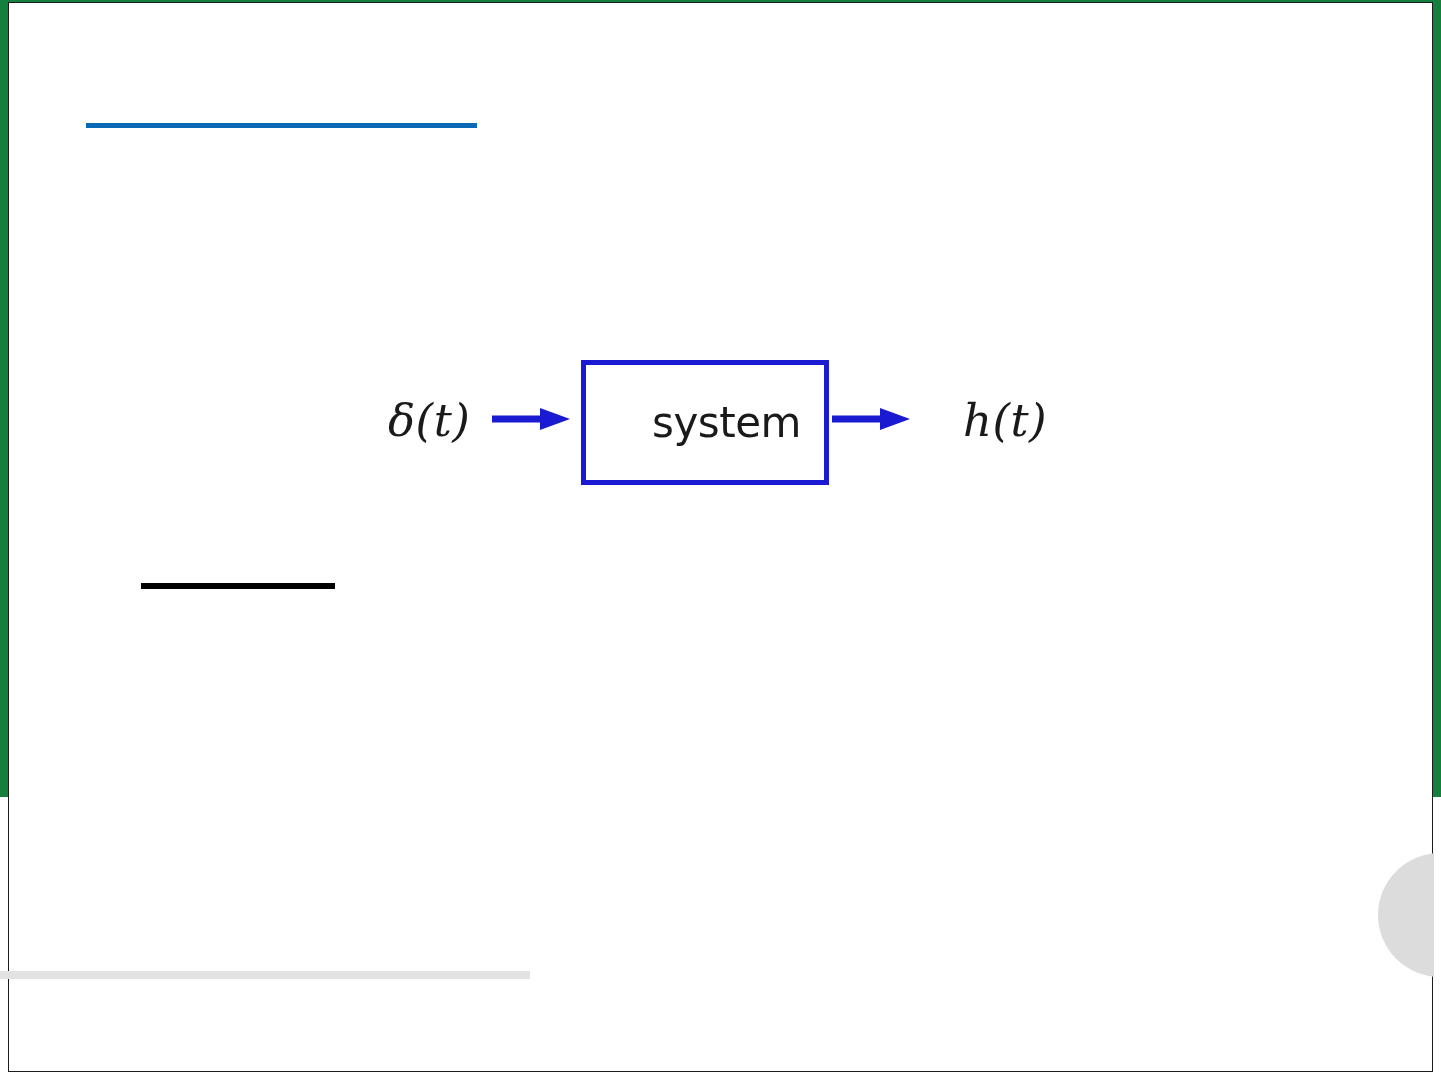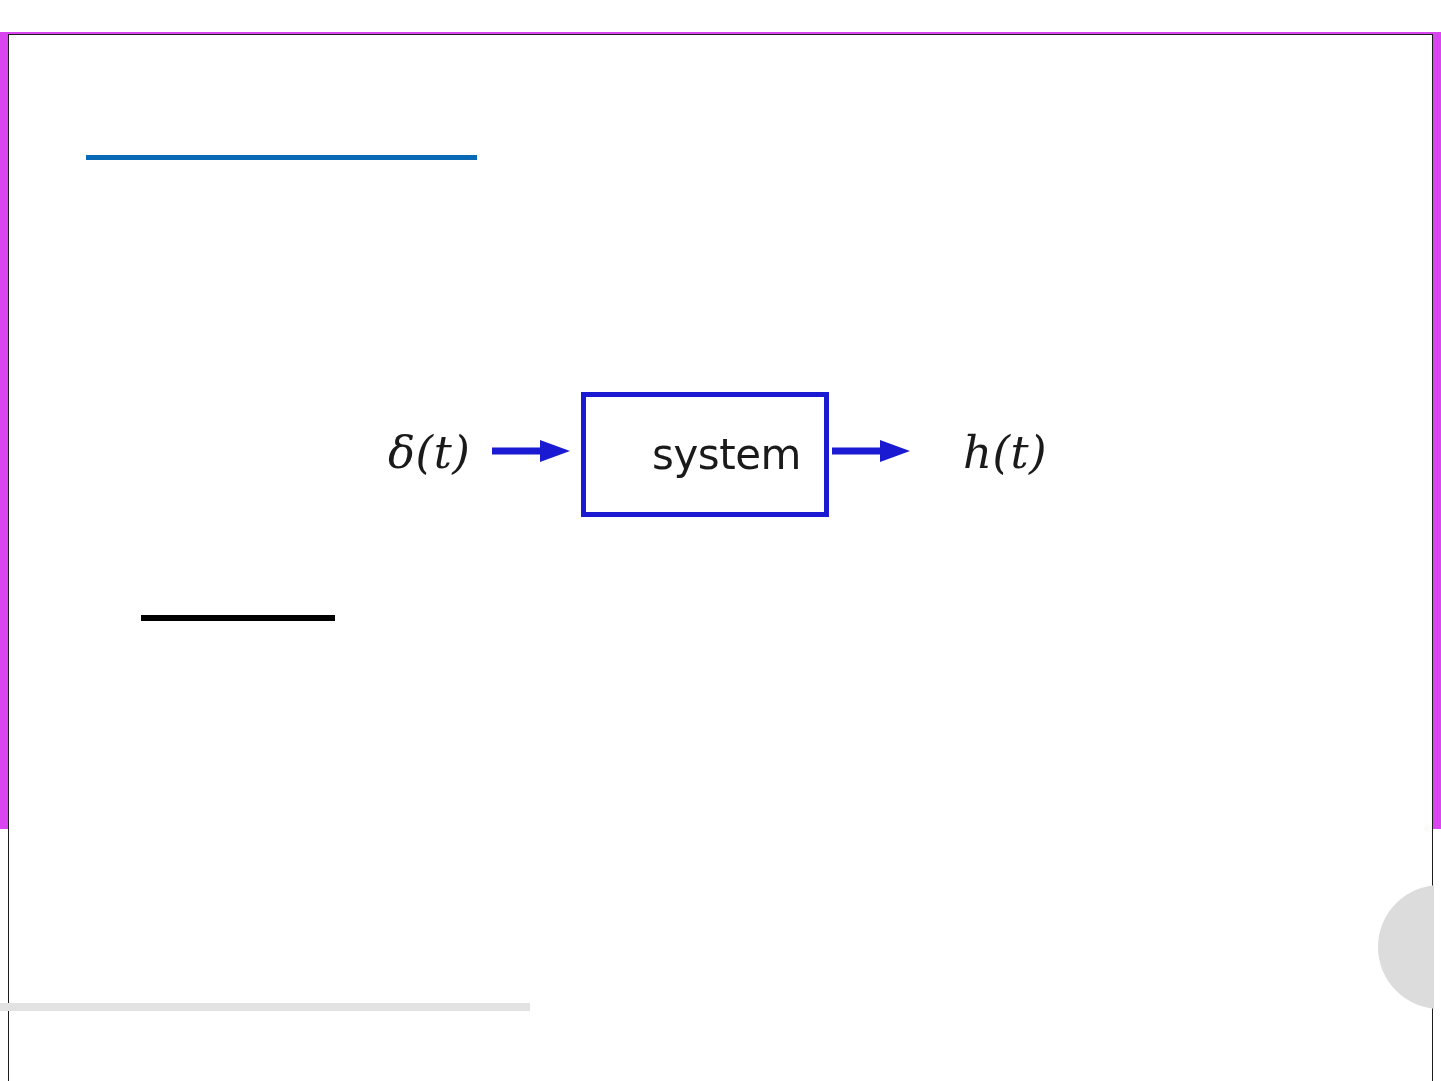--- a/index.html
+++ b/index.html
@@ -13,22 +13,21 @@
     height: 1081px;
     font-family: "Liberation Sans", sans-serif;
     overflow: hidden;
   }
 
   
   #slide-root {
     position: relative;
     width: 1441px;
     height: 797px;
-    background: #d946ef;
-    margin-top: 32px;
+    background: #15803d;
   }
   .page-frame {
     position: absolute;
     left: 8px;
     top: 2px;
     width: 1425px;
     height: 1070px;
     border: 1px solid #1c1c1c;
     box-sizing: border-box;
     background: #ffffff;

